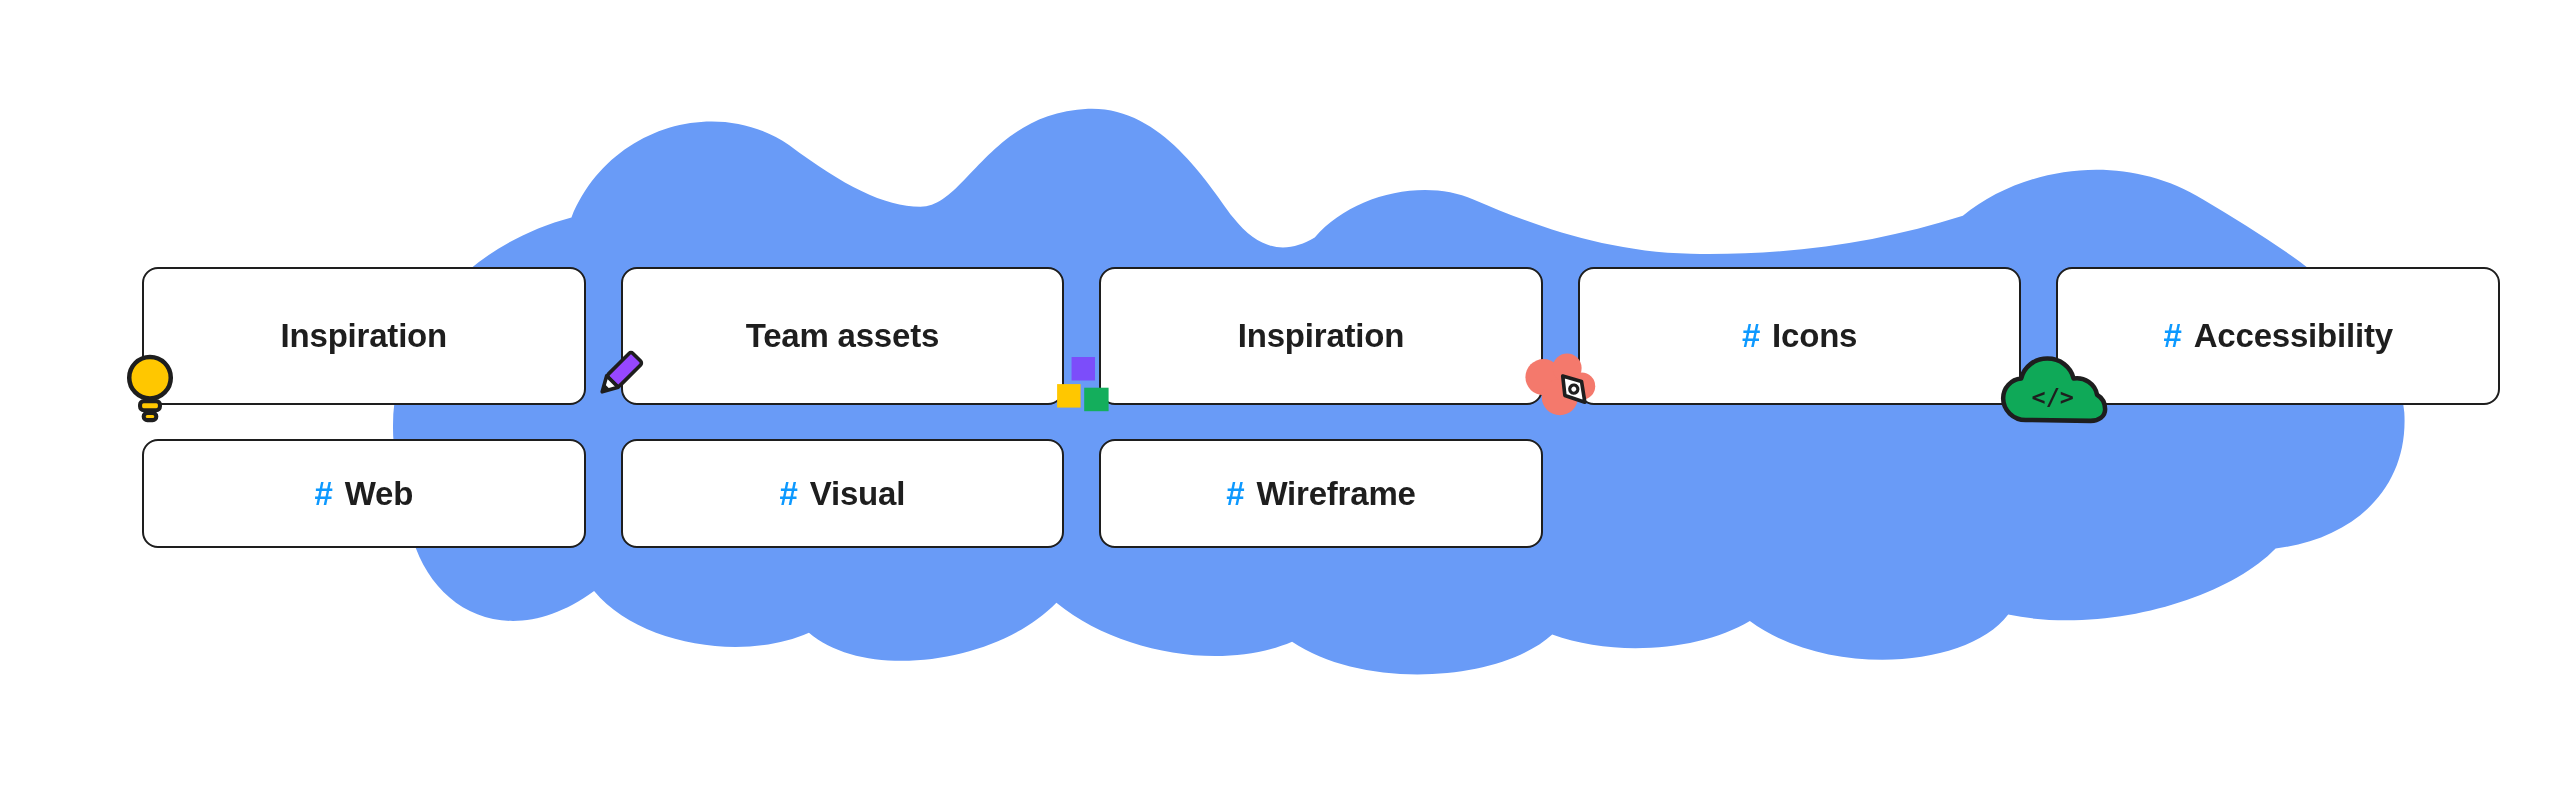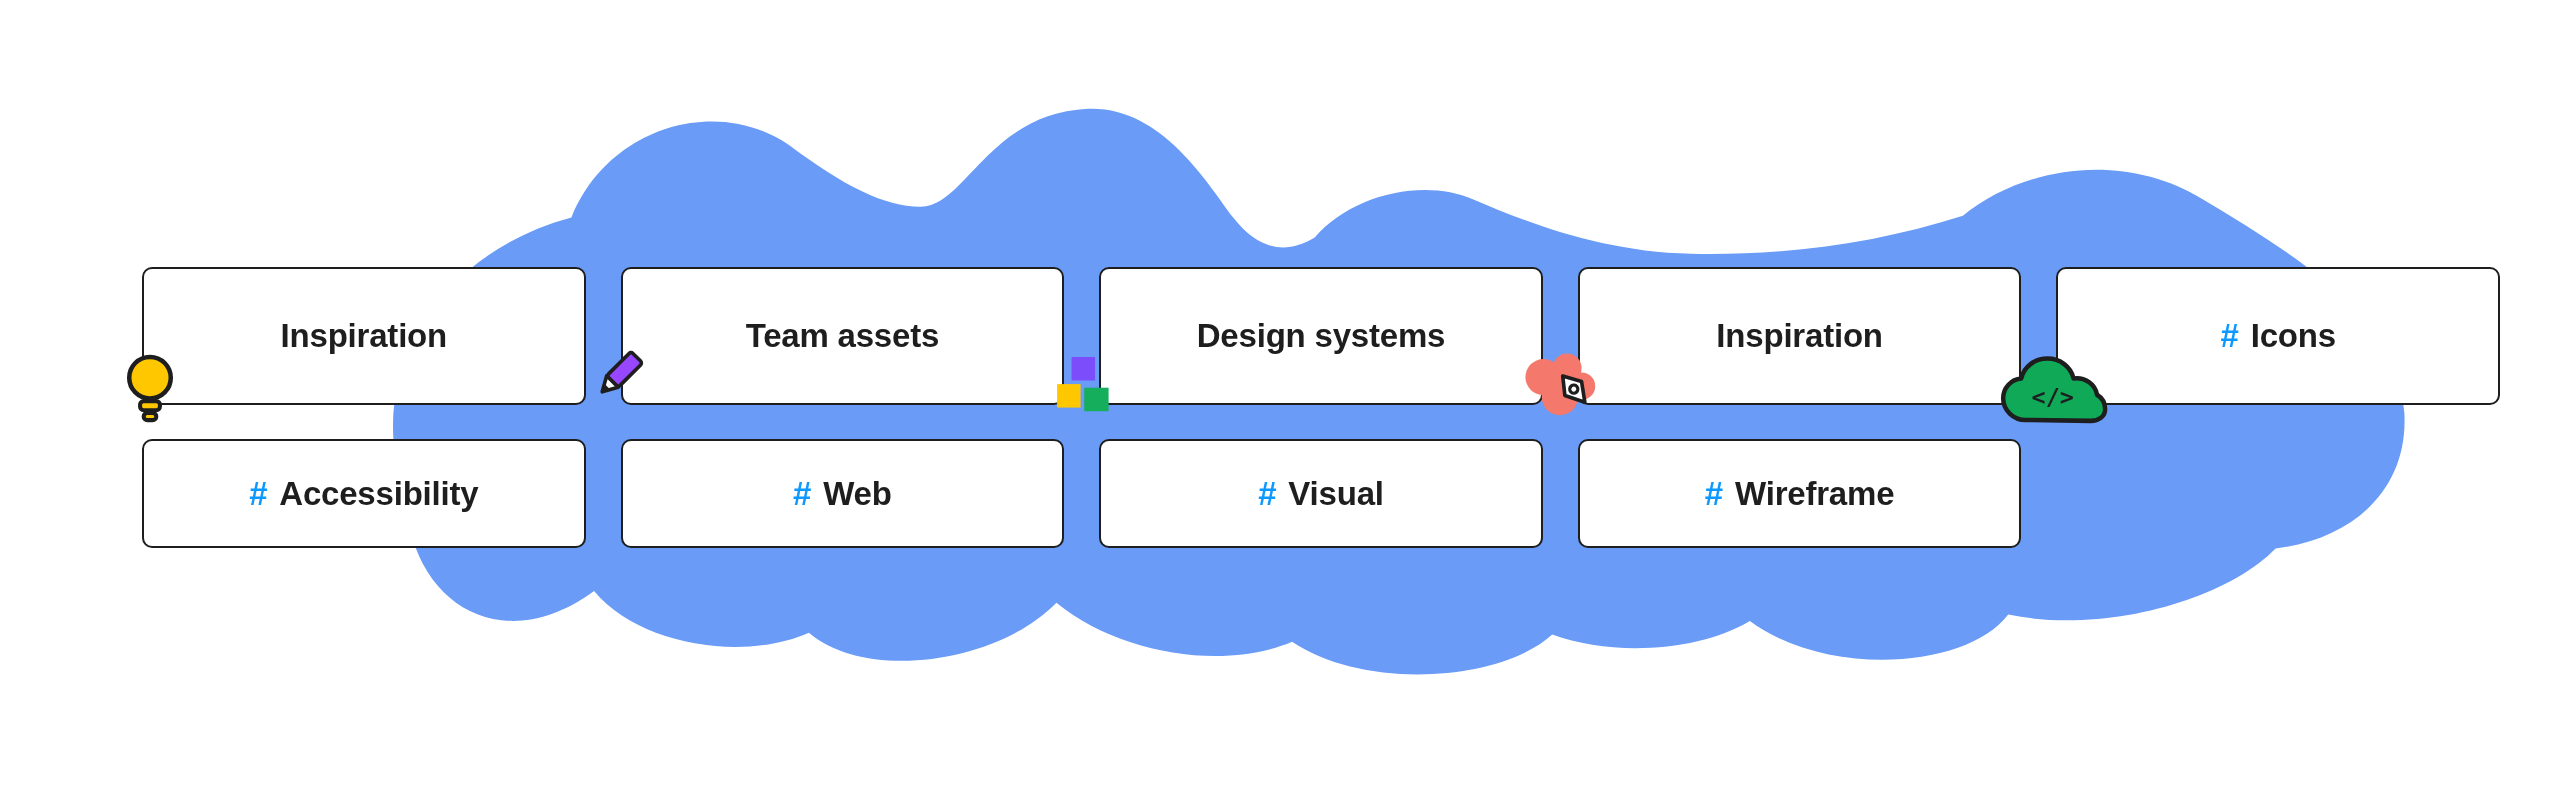--- a/index.html
+++ b/index.html
@@ -25,21 +25,21 @@
     display: grid;
     grid-template-columns: repeat(5, 1fr);
     grid-template-rows: 138px 109px;
     column-gap: 35px;
     row-gap: 34px;
     z-index: 2;
   }
   .card {
     background: #ffffff;
     border: 2.7px solid var(--border, #1E1E1E);
-    border-radius: 10px;
+    border-radius: 16px;
     display: flex;
     align-items: center;
     justify-content: center;
     box-sizing: border-box;
   }
   .card-label {
     font-size: 33px;
     font-weight: 700;
     color: var(--text, #1E1E1E);
     letter-spacing: -0.2px;
@@ -88,23 +88,20 @@
          Z" fill="#699BF7"></path>
   </svg>
 
   <div class="cards-grid">
 
     <div class="card">
       <span class="card-label">Inspiration</span>
     </div>
     <div class="card">
       <span class="card-label">Team assets</span>
-    </div>
-    <div class="card">
-      <span class="card-label">Design systems</span>
     </div>
     <div class="card">
       <span class="card-label">Inspiration</span>
     </div>
 
     <div class="card">
       <span class="hash">#</span>
       <span class="card-label">Icons</span>
     </div>
     <div class="card">

